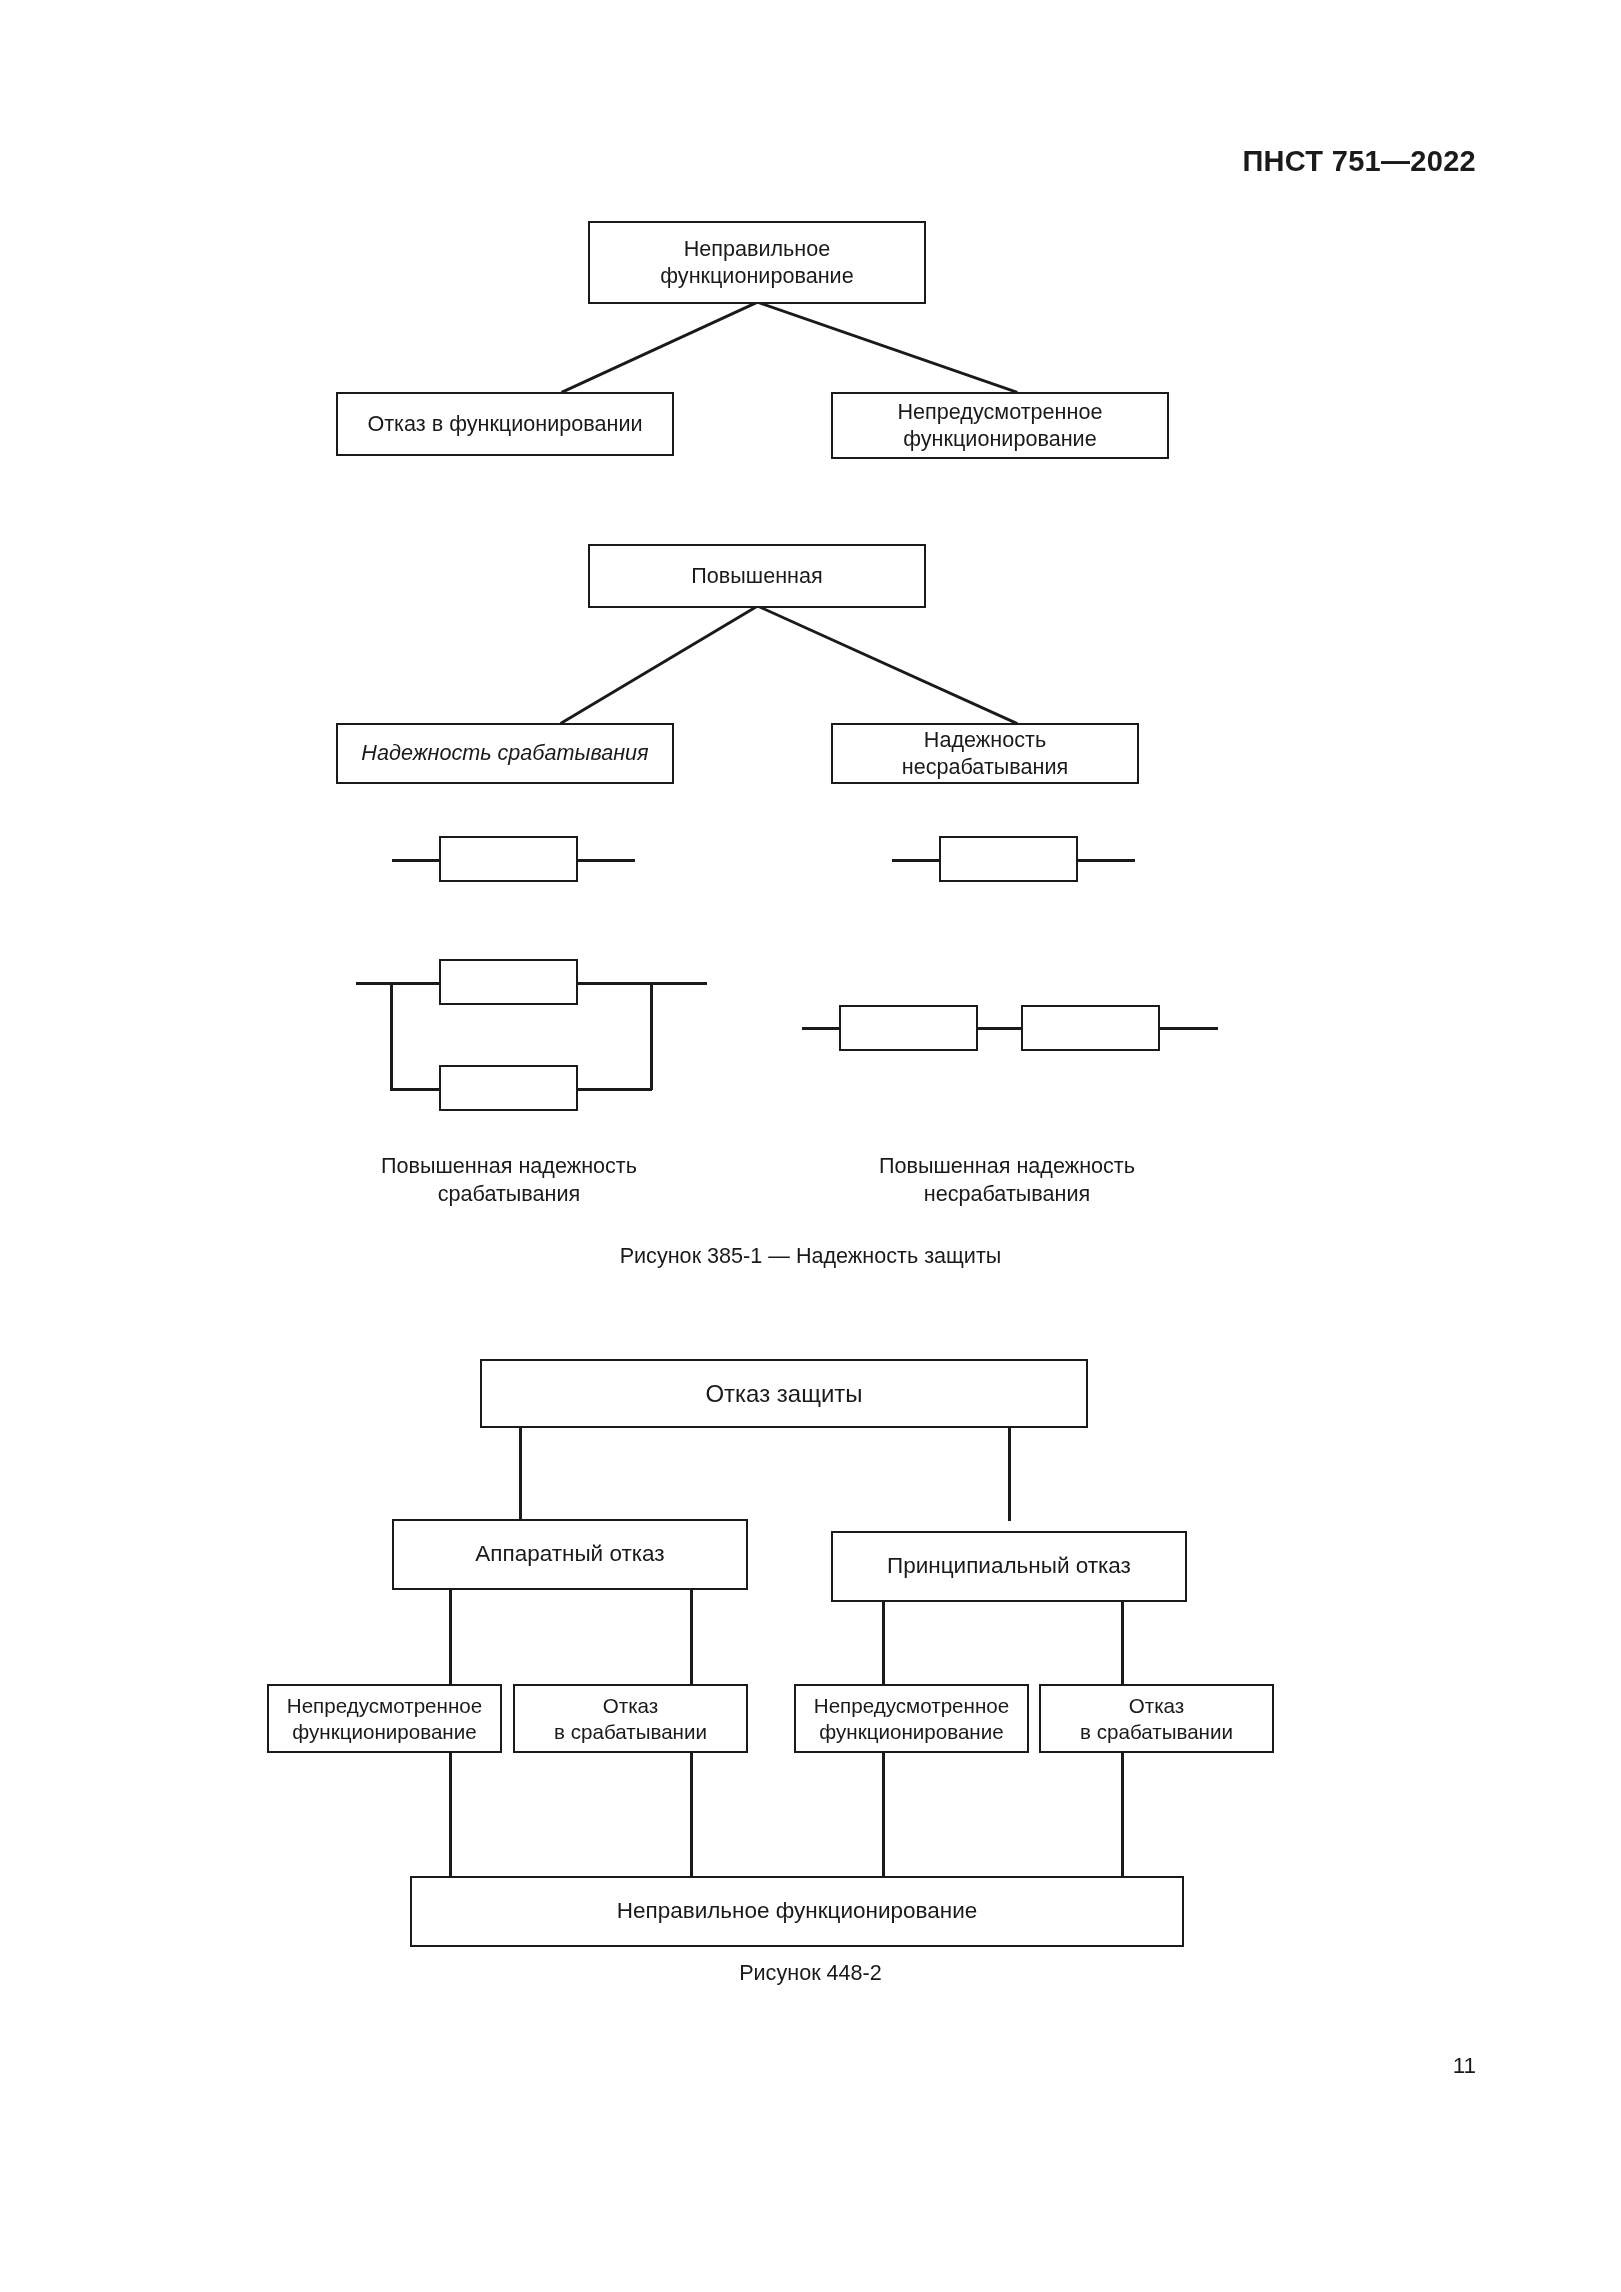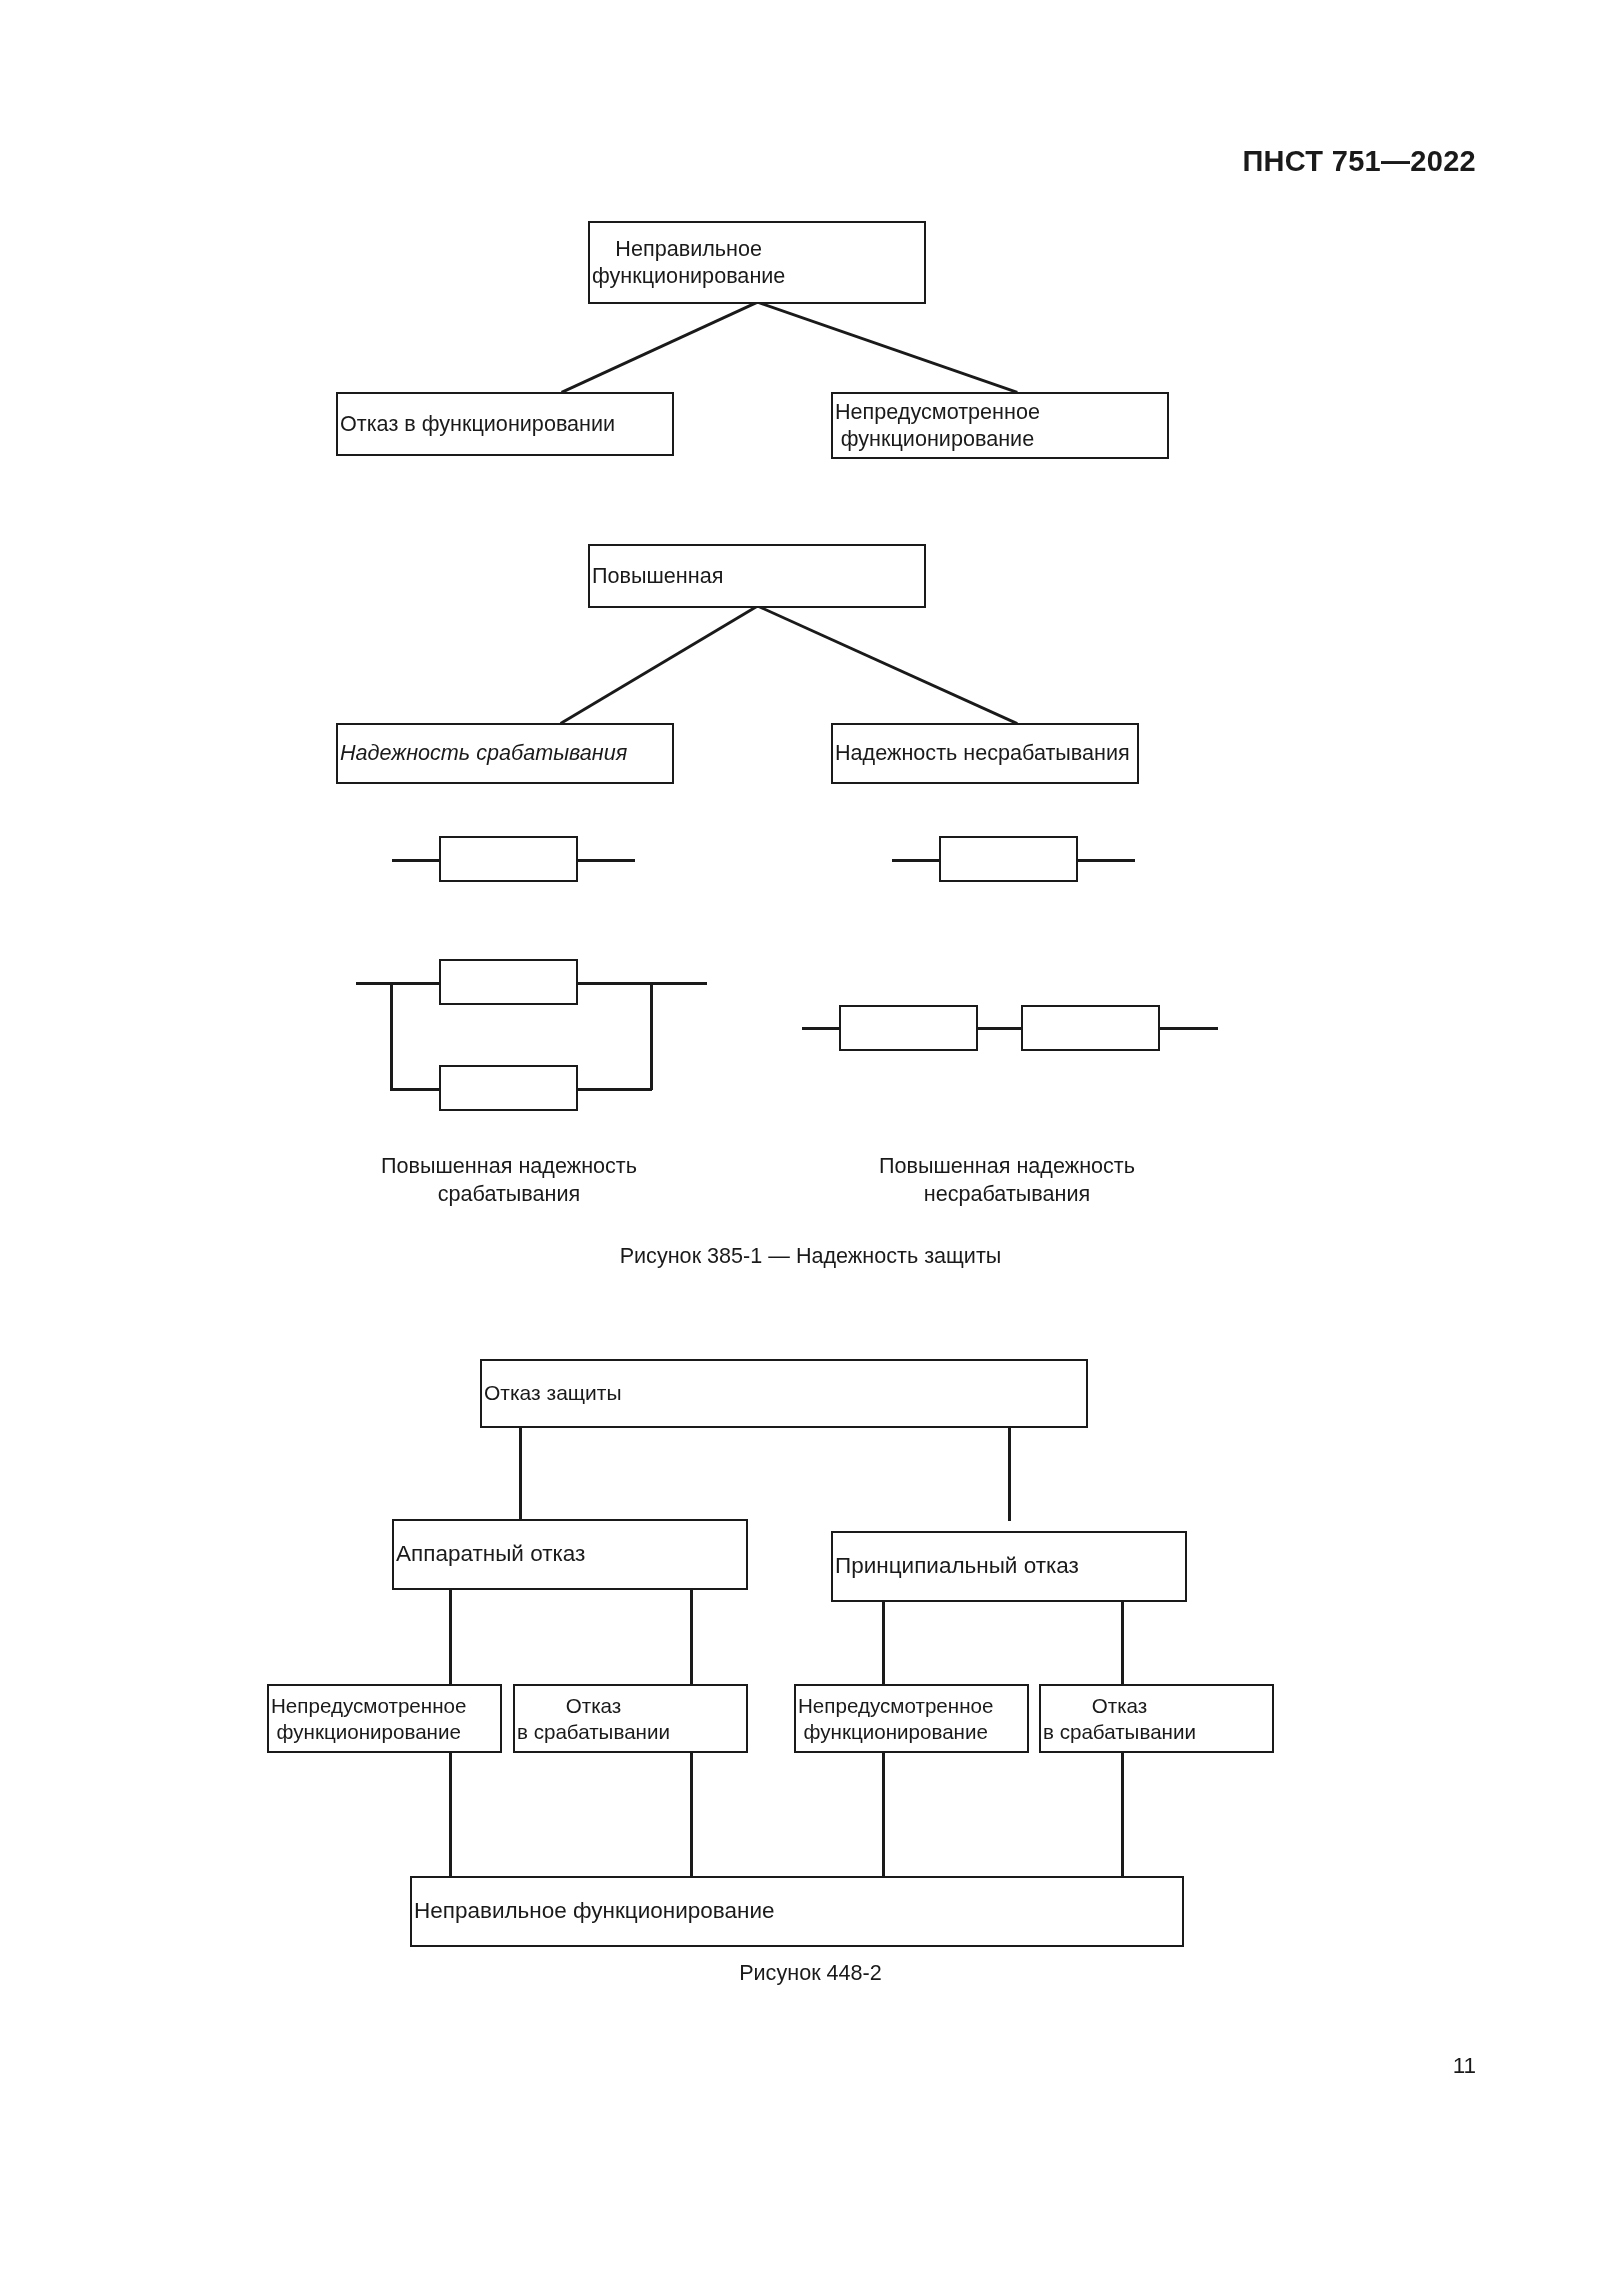--- a/index.html
+++ b/index.html
@@ -38,25 +38,26 @@
   }
 
   
   .node {
     position: absolute;
     box-sizing: border-box;
     border: 2.9px solid #1a1a1a;
     background: #ffffff;
     display: flex;
     align-items: center;
+    justify-content: center;
     text-align: center;
     font-size: 21.6px;
     line-height: 1.25;
     z-index: 3;
-    padding: 2px 2px;
+    padding: 2px 15px;
   }
   .node.small {
     font-size: 20.6px;
     border-width: 2.9px;
   }
   .node-label {
     display: block;
     white-space: pre-line;
   }
 
@@ -172,21 +173,21 @@
   <div class="rbd-box" style="left:1021px; top:1005px; width:139px; height:46px;"></div>
   <div class="hline" style="left:1159px; top:1027px; width:59px;"></div>
 
   <div class="caption" style="left:323px; top:1152px; width:372px;">Повышенная надежность
 срабатывания</div>
   <div class="caption" style="left:821px; top:1152px; width:372px;">Повышенная надежность
 несрабатывания</div>
 
   <div class="fig-caption" style="top:1243px;">Рисунок 385-1 — Надежность защиты</div>
 
-  <div class="node" style="left:480px; top:1359px; width:608px; height:69px; font-size:21px;">
+  <div class="node" style="left:480px; top:1359px; width:608px; height:69px; font-size:24px;">
     <span class="node-label">Отказ защиты</span>
   </div>
 
   <div class="vline" style="left:519px; top:1426px; height:95px;"></div>
   <div class="vline" style="left:1008px; top:1426px; height:95px;"></div>
 
   <div class="node" style="left:392px; top:1519px; width:356px; height:71px; font-size:22.5px;">
     <span class="node-label">Аппаратный отказ</span>
   </div>
   <div class="node" style="left:831px; top:1519px; width:356px; height:71px; font-size:22.5px;margin-top:12px;">

